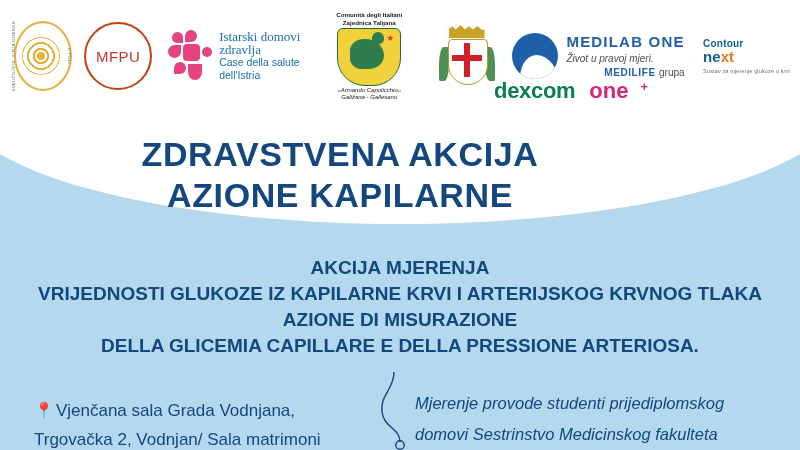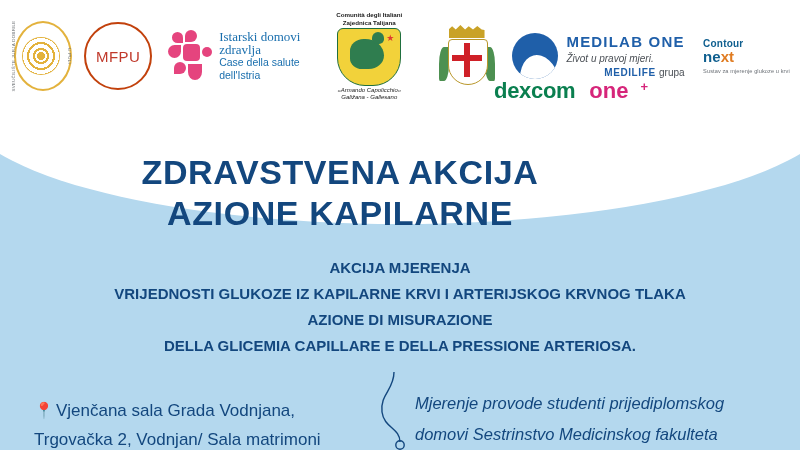--- a/index.html
+++ b/index.html
@@ -344,40 +344,40 @@
     font-size: 13px;
     font-weight: bold;
     position: relative;
     top: -7px;
     left: -2px;
   }
 
   
   .headline {
     position: absolute;
-    top: 152px;
+    top: 134px;
     left: 0;
     width: 680px;
     text-align: center;
     color: #13477e;
     font-weight: bold;
     font-size: 34px;
     line-height: 41px;
     letter-spacing: .6px;
     z-index: 8;
   }
   .subhead {
     position: absolute;
     top: 255px;
     left: 0;
     width: 800px;
     text-align: center;
     color: #13477e;
     font-weight: bold;
-    font-size: 15px;
+    font-size: 19px;
     line-height: 26px;
     z-index: 8;
   }
 
   
   .left-block {
     position: absolute;
     left: 34px;
     top: 396px;
     width: 350px;

